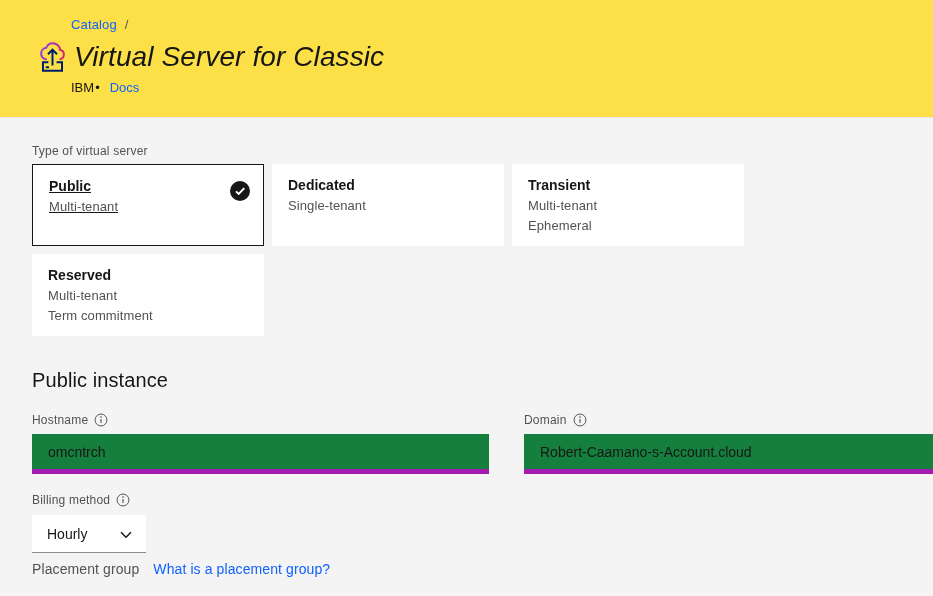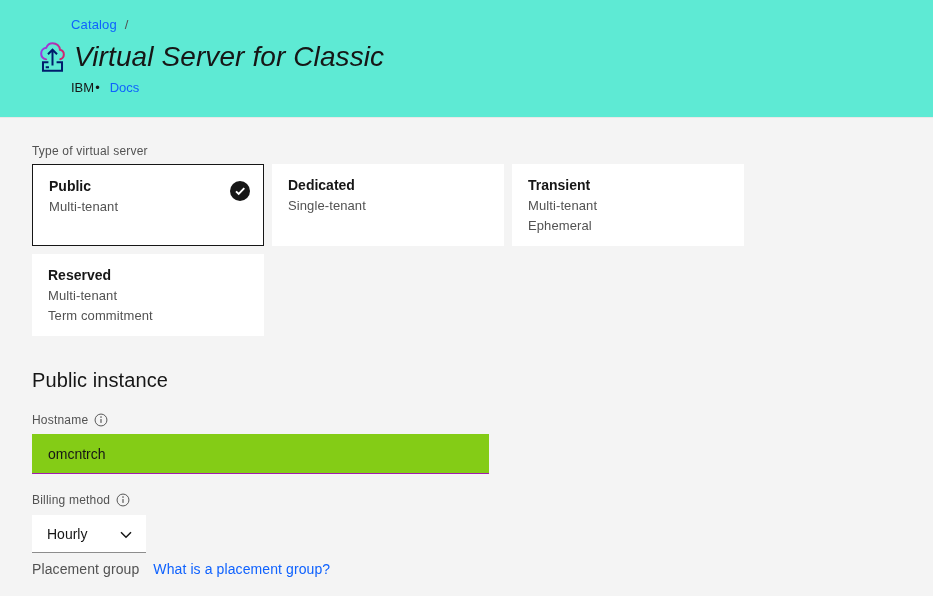--- a/index.html
+++ b/index.html
@@ -1,49 +1,49 @@
 <!DOCTYPE html>
 <html><head>
 <meta charset="utf-8">
 <style>
   * { margin:0; padding:0; box-sizing:border-box; }
   html,body { width:933px; height:596px; overflow:hidden; }
   body { font-family:"Liberation Sans", sans-serif; background:#f4f4f4; color:#161616; }
 
   
-  .header { background:#5eead4; height:118px; padding:17px 0 0 38px; border-bottom:1px solid #e8e8e8; }
+  .header { background:#fde047; height:118px; padding:17px 0 0 38px; border-bottom:1px solid #e8e8e8; }
   .breadcrumb { margin-left:33px; font-size:13px; letter-spacing:.15px; }
   .breadcrumb a { color:#0f62fe; text-decoration:none; cursor:pointer; }
   .bc-sep { color:#525252; margin-left:8px; }
   .title-row { display:flex; align-items:center; margin-top:8px; }
   .product-icon { width:29px; height:34px; flex:0 0 auto; display:inline-flex; }
   h1 { font-size:28px; font-weight:400; color:#161616; margin-left:7px; letter-spacing:.1px; white-space:nowrap;font-style:italic; }
   .meta { margin-left:33px; margin-top:6px; font-size:13px; color:#161616; display:flex; align-items:center; gap:1px; }
   .meta a { color:#0f62fe; text-decoration:none; cursor:pointer;padding-left:9px; }
 
   
   .content { padding:26px 0 0 32px; }
   .section-label { font-size:12px; color:#525252; letter-spacing:.2px; }
 
   .tiles { margin-top:6px; width:713px; display:flex; flex-wrap:wrap; gap:8px; }
   .tile { width:232px; height:82px; background:#ffffff; padding:13px 16px; position:relative; cursor:pointer; }
-  .tile.selected { border:1.5px solid #161616; }
+  .tile.selected { border:1.5px solid #161616;text-decoration:underline; }
   .tile-title { font-size:14px; font-weight:700; color:#161616; }
   .tile-line { font-size:13px; color:#525252; margin-top:5px; letter-spacing:.1px; }
   .check { position:absolute; top:16px; right:13px; width:20px; height:20px; }
 
   h2 { margin-top:33px; font-size:20px; font-weight:400; color:#161616; letter-spacing:.1px; }
 
   .form-row { display:flex; }
   .row1 { margin-top:21px;gap:24px; }
   .field-hostname { width:457px; margin-right:11px; }
   .field-domain { flex:1; }
   .field-label-row { display:flex; align-items:center; gap:6px; font-size:12px; color:#525252; margin-bottom:7px; letter-spacing:.2px; }
   .info-icon { display:inline-flex; cursor:pointer; }
-  input.text-input { display:block; width:100%; height:40px; background:#84cc16; border:none; border-bottom:1px solid #a21caf; padding:0 16px; font-size:14px; color:#161616; font-family:inherit; outline:none; }
+  input.text-input { display:block; width:100%; height:40px; background:#15803d; border:none; border-bottom:5px solid #a21caf; padding:0 16px; font-size:14px; color:#161616; font-family:inherit; outline:none; }
 
   .row2 { margin-top:19px; }
   .col-quantity { width:138px; margin-right:18px; }
   .col-billing { width:114px; }
   .number-input { margin-top:8px; height:38px; background:#ffffff; border-bottom:1px solid #8d8d8d; display:flex; align-items:stretch; }
   .number-value { flex:1; min-width:0; border:none; background:transparent; padding-left:16px; font-size:14px; color:#161616; font-family:inherit; outline:none; }
   .step-btn { width:33px; border:none; background:transparent; font-size:16px; color:#161616; cursor:pointer; display:flex; align-items:center; justify-content:center; font-family:inherit; }
   .step-divider { width:1px; height:16px; background:#e0e0e0; align-self:center; }
   .dropdown { margin-top:8px; height:38px; background:#ffffff; border-bottom:1px solid #8d8d8d; display:flex; align-items:center; justify-content:space-between; padding:0 14px 0 15px; font-size:14px; color:#161616; cursor:pointer; }
 
@@ -122,20 +122,33 @@
         <span class="info-icon">
           <svg viewBox="0 0 16 16" width="14" height="14" aria-hidden="true">
             <circle cx="8" cy="8" r="6.8" fill="none" stroke="#525252" stroke-width="1.1"></circle>
             <rect x="7.35" y="6.9" width="1.3" height="4.4" fill="#525252"></rect>
             <circle cx="8" cy="4.7" r="0.95" fill="#525252"></circle>
           </svg>
         </span>
       </div>
       <input class="text-input" type="text" value="omcntrch" style="">
     </div>
+    <div class="field-domain">
+      <div class="field-label-row">
+        <span>Domain</span>
+        <span class="info-icon">
+          <svg viewBox="0 0 16 16" width="14" height="14" aria-hidden="true">
+            <circle cx="8" cy="8" r="6.8" fill="none" stroke="#525252" stroke-width="1.1"></circle>
+            <rect x="7.35" y="6.9" width="1.3" height="4.4" fill="#525252"></rect>
+            <circle cx="8" cy="4.7" r="0.95" fill="#525252"></circle>
+          </svg>
+        </span>
+      </div>
+      <input class="text-input" type="text" value="Robert-Caamano-s-Account.cloud" style="">
+    </div>
   </div>
 
   <div class="form-row row2">
     <div class="col-billing">
       <div class="field-label-row">
         <span>Billing method</span>
         <span class="info-icon">
           <svg viewBox="0 0 16 16" width="14" height="14" aria-hidden="true">
             <circle cx="8" cy="8" r="6.8" fill="none" stroke="#525252" stroke-width="1.1"></circle>
             <rect x="7.35" y="6.9" width="1.3" height="4.4" fill="#525252"></rect>

